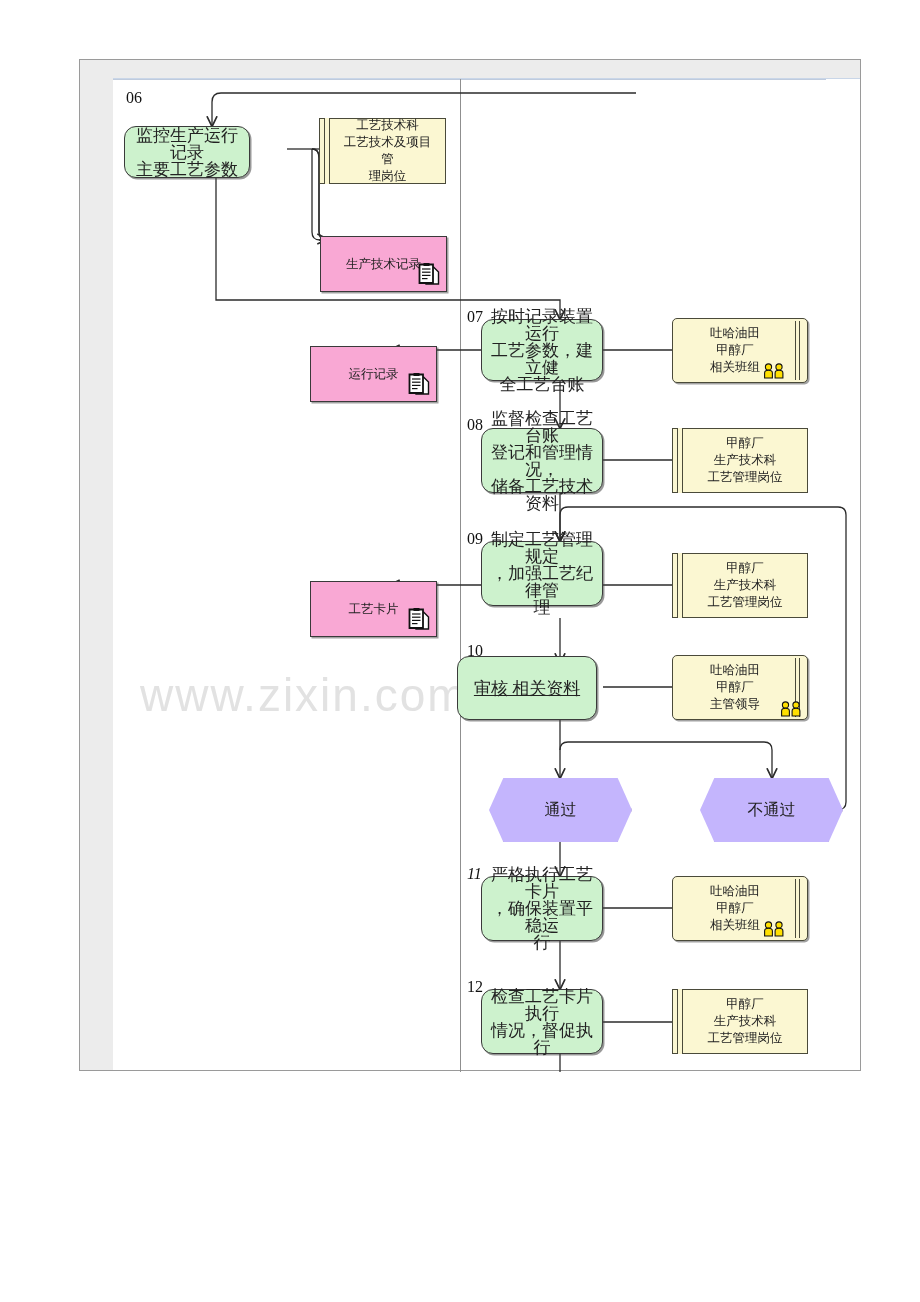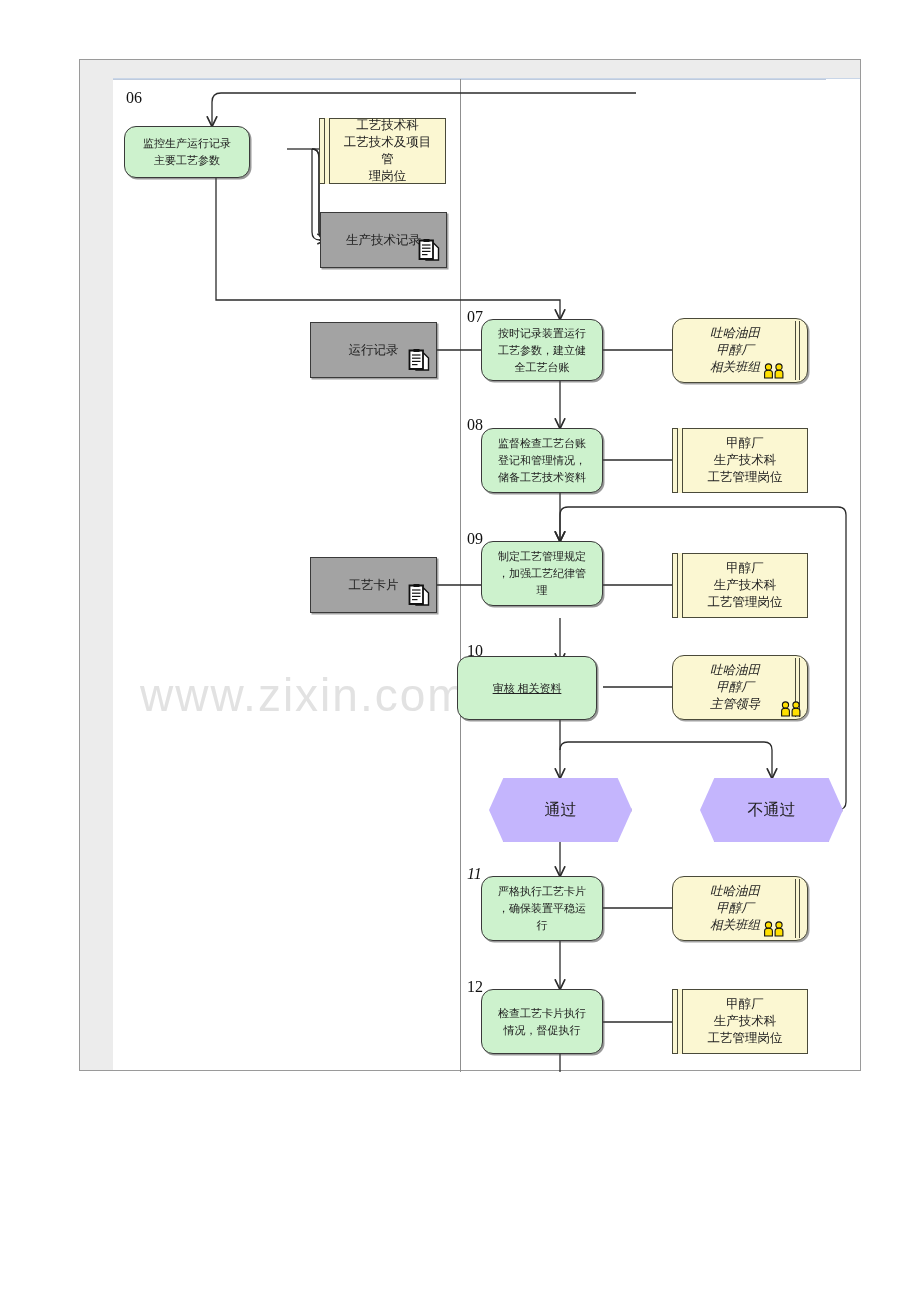--- a/index.html
+++ b/index.html
@@ -36,47 +36,47 @@
     position:absolute;left:60px;top:608px;width:800px;
     font-family:"Liberation Sans","DejaVu Sans",sans-serif;
     font-size:46px;letter-spacing:2px;color:#e2e2e2;
     white-space:nowrap;user-select:none;
   }
   
   .node{position:absolute;box-sizing:border-box;display:flex;
         align-items:center;justify-content:center;text-align:center;}
   .proc{
     background:#cdf2cd;border:1px solid #3a3a3a;border-radius:12px;
-    font-size:11px;line-height:17px;color:#222;padding:3px 6px;
+    font-size:17px;line-height:17px;color:#222;padding:3px 6px;
     box-shadow:1.5px 1.5px 0 rgba(70,70,70,.55);
   }
   .role{
     background:#fbf7d2;border:1px solid #4a4a3a;
     font-size:12.5px;line-height:17px;color:#222;padding:19px 8px;
   }
   .role.bar-left{ padding-left:18px; }
   .role.bar-left::before{
     content:"";position:absolute;left:4px;top:-1px;bottom:-1px;width:4px;
     border-left:1px solid #4a4a3a;border-right:1px solid #4a4a3a;
     background:#fbf7d2;
   }
   .role.bar-right{
-    border-radius:12px;padding-right:18px;
+    border-radius:5px;padding-right:18px;
     box-shadow:1.5px 1.5px 0 rgba(70,70,70,.5);
-    font-style:italic;
   }
   .role.bar-right::before{
     content:"";position:absolute;right:7px;top:2px;bottom:2px;width:3px;
     border-left:1px solid #4a4a3a;border-right:1px solid #4a4a3a;
     background:#fbf7d2;
   }
   .record{
-    background:#a3a3a3;border:1px solid #3a3a3a;
+    background:#f9a8d4;border:1px solid #3a3a3a;
     font-size:12.5px;line-height:17px;color:#222;
     box-shadow:1.5px 1.5px 0 rgba(70,70,70,.5);
+    margin-top:24px;
   }
   .hex{
     background:#c4b5fd;border:1px solid #3a3a3a;
     font-size:16px;color:#222;
     clip-path:polygon(10% 0,90% 0,100% 50%,90% 100%,10% 100%,0 50%);
     border:none;
     box-shadow:1.5px 1.5px 0 rgba(70,70,70,.45);
   }
   .stepnum{
     position:absolute;font-size:16px;color:#111;

